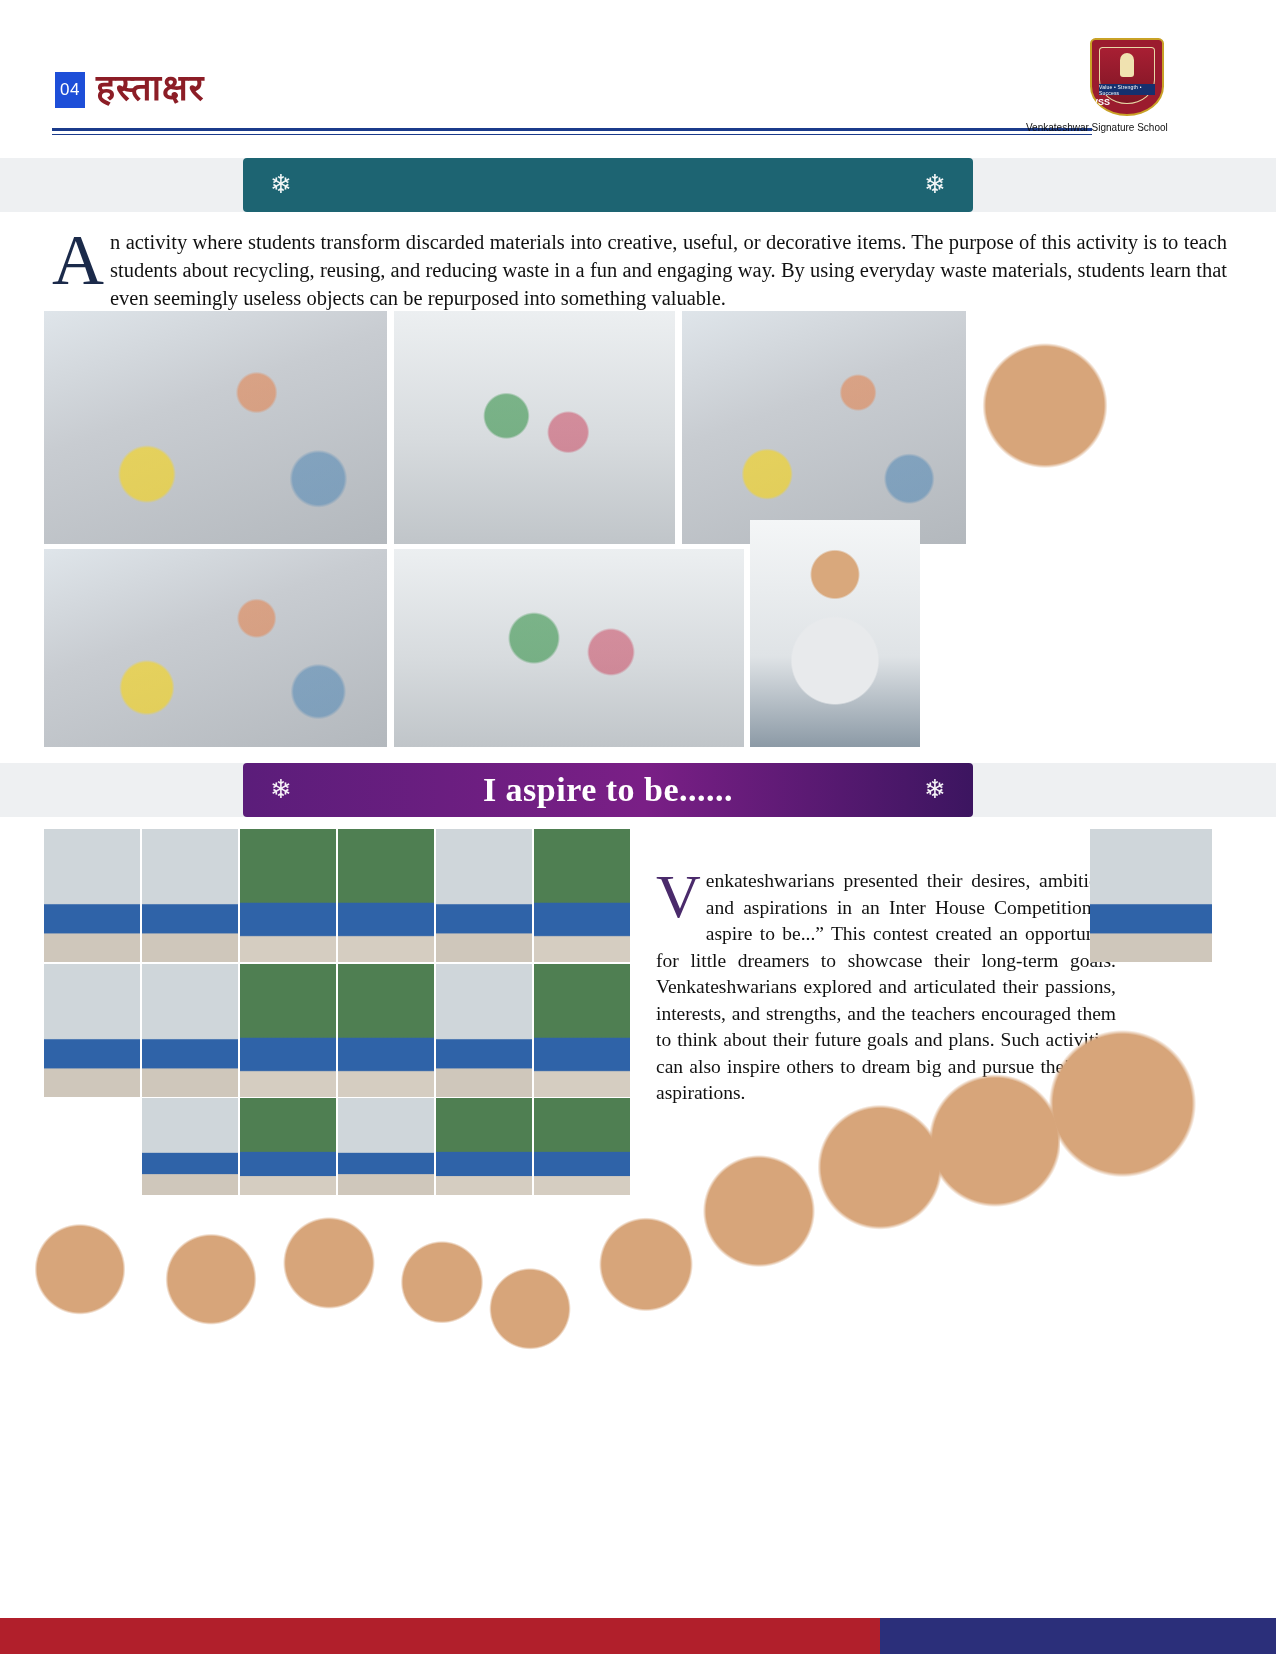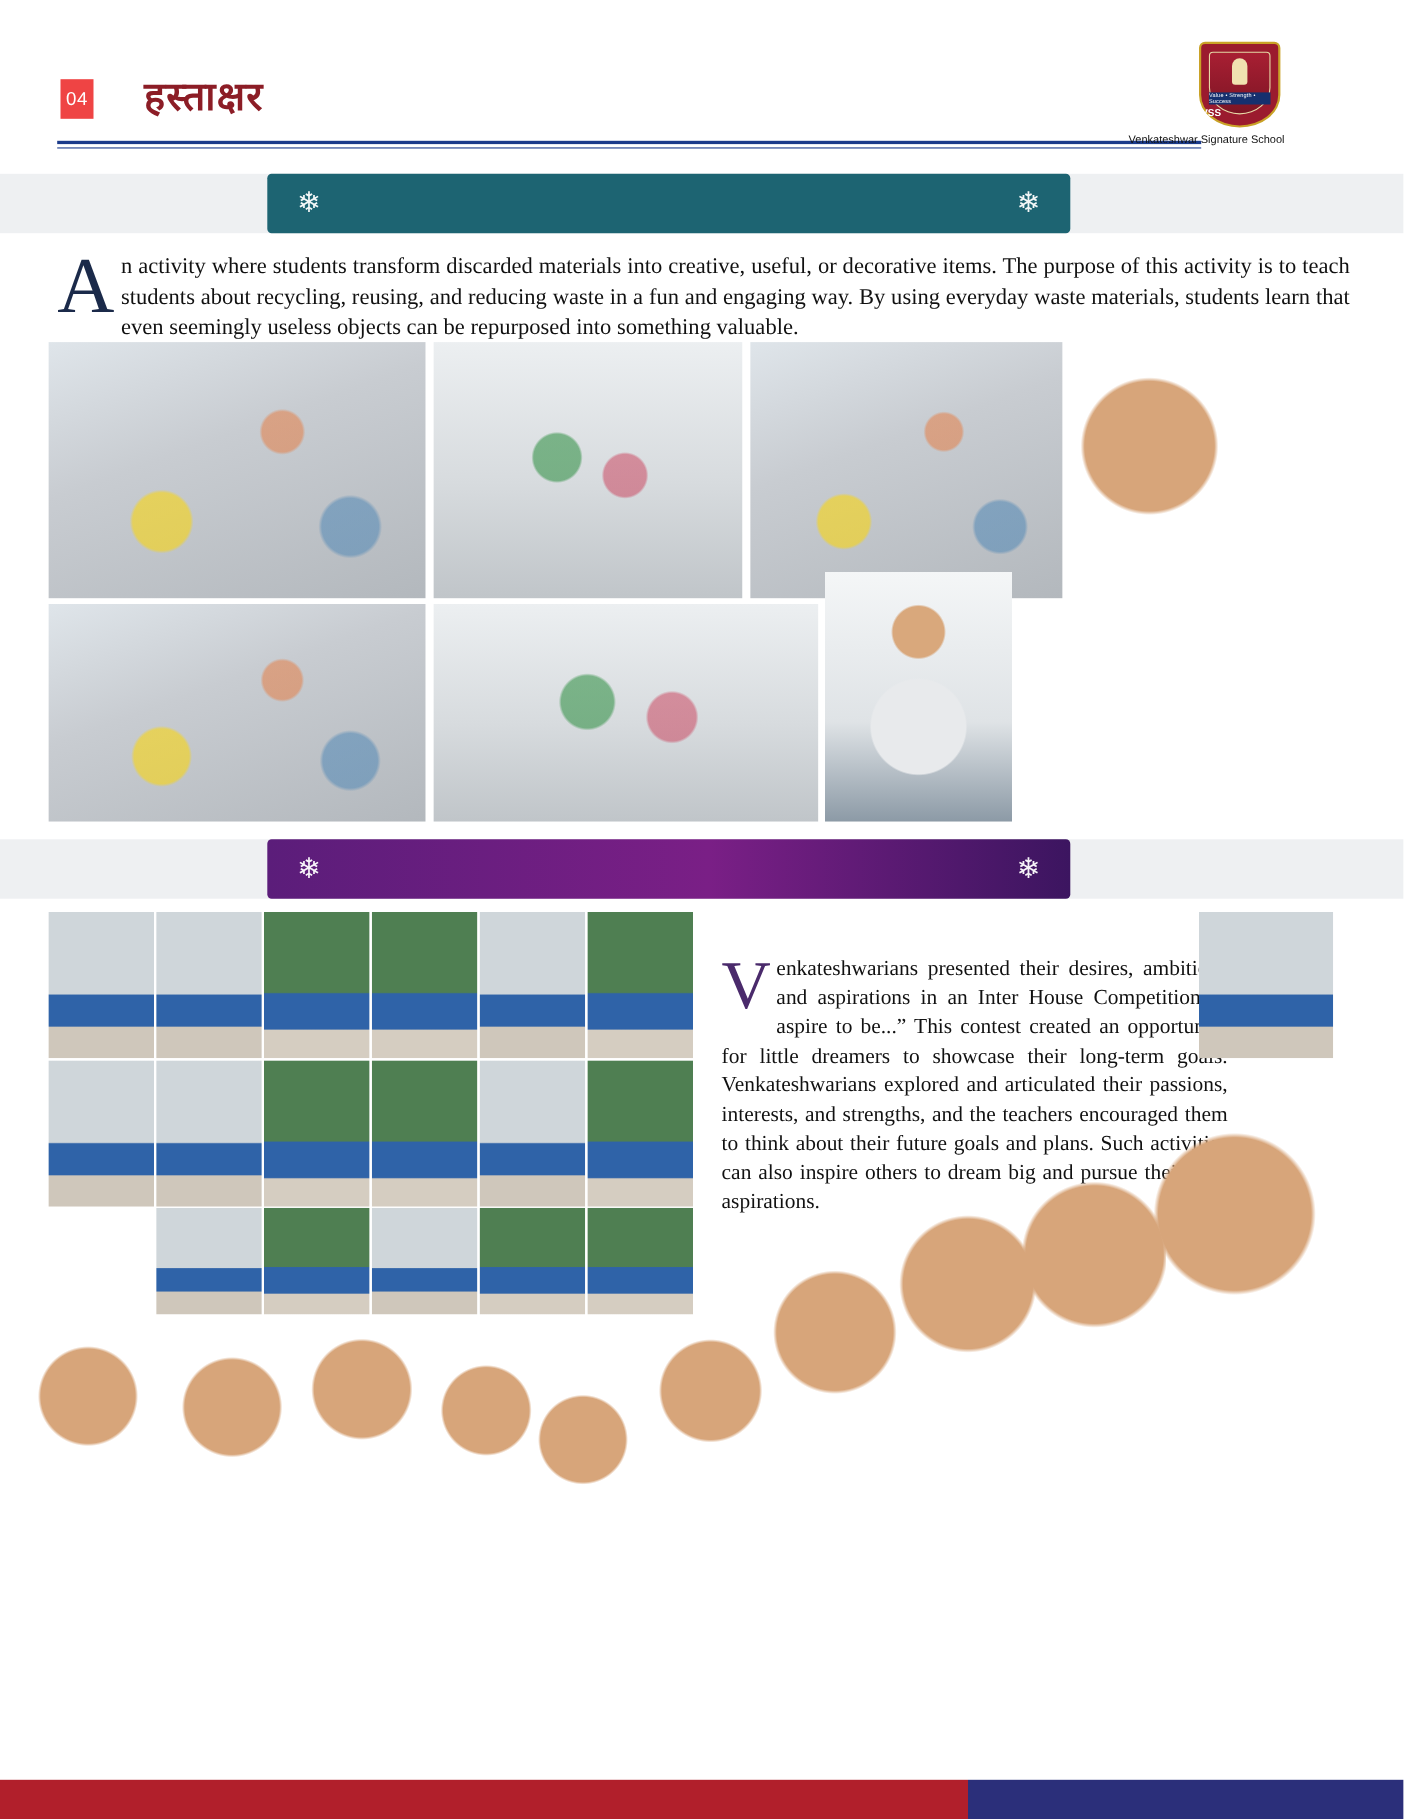--- a/index.html
+++ b/index.html
@@ -19,38 +19,37 @@
   .page-header {
     position: absolute;
     left: 0; top: 0;
     width: 1276px;
     height: 140px;
   }
   .page-number {
     position: absolute;
     left: 55px; top: 72px;
     width: 30px; height: 36px;
-    background: #ef4444;
+    background: #1d4ed8;
     color: #ffffff;
     font-family: "Liberation Sans", sans-serif;
     font-size: 17px;
     display: flex;
     align-items: center;
     justify-content: center;
     letter-spacing: 0.5px;
   }
   .masthead {
     position: absolute;
     left: 96px; top: 62px;
     font-family: "Liberation Serif", serif;
     font-size: 36px;
     font-weight: bold;
     color: #8c1d26;
     letter-spacing: 1px;
-    margin-left: 35px;
   }
   .header-rule {
     position: absolute;
     left: 52px; top: 128px;
     width: 1040px;
     height: 3px;
     background: #1b3b8b;
   }
   .header-rule.thin {
     top: 134px;
@@ -322,20 +321,21 @@
 <div class="photo" style="left:750px; top:520px; width:170px; height:227px;">
   <div class="tex-kid"></div>
 </div>
 <div class="cutout" style="left:915px; top:330px; width:260px; height:420px;">
   <div class="tex-cut"></div>
 </div>
 
 <div class="banner-wrap" style="top:763px;">
   <div class="banner purple" style="background: linear-gradient(90deg, rgb(91, 29, 122) 0%, rgb(122, 31, 134) 55%, rgb(60, 21, 96) 100%);">
     <span class="banner-orn left">❄</span>
+    <span class="banner-title">I aspire to be......</span>
     <span class="banner-orn right">❄</span>
   </div>
 </div>
 
 <div class="aspire-text">
   <span class="dropcap">V</span>
   <span>enkateshwarians presented their desires, ambitions and aspirations in an Inter House Competition “I aspire to be...” This contest created an opportunity for little dreamers to showcase their long-term goals. Venkateshwarians explored and articulated their passions, interests, and strengths, and the teachers encouraged them to think about their future goals and plans. Such activities can also inspire others to dream big and pursue their own aspirations.</span>
 </div>
 
 <div class="photo" style="left:44px; top:829px; width:96px; height:133px;">

